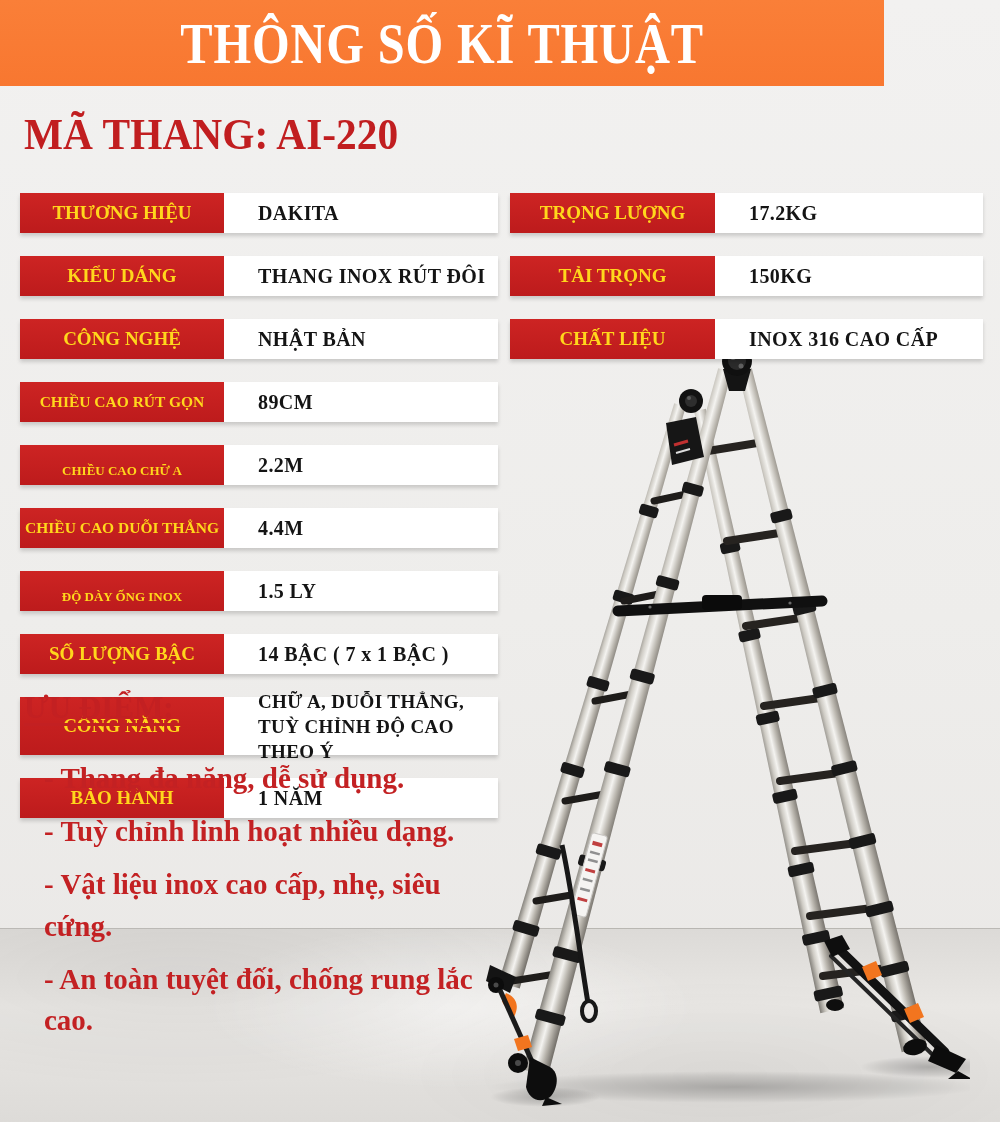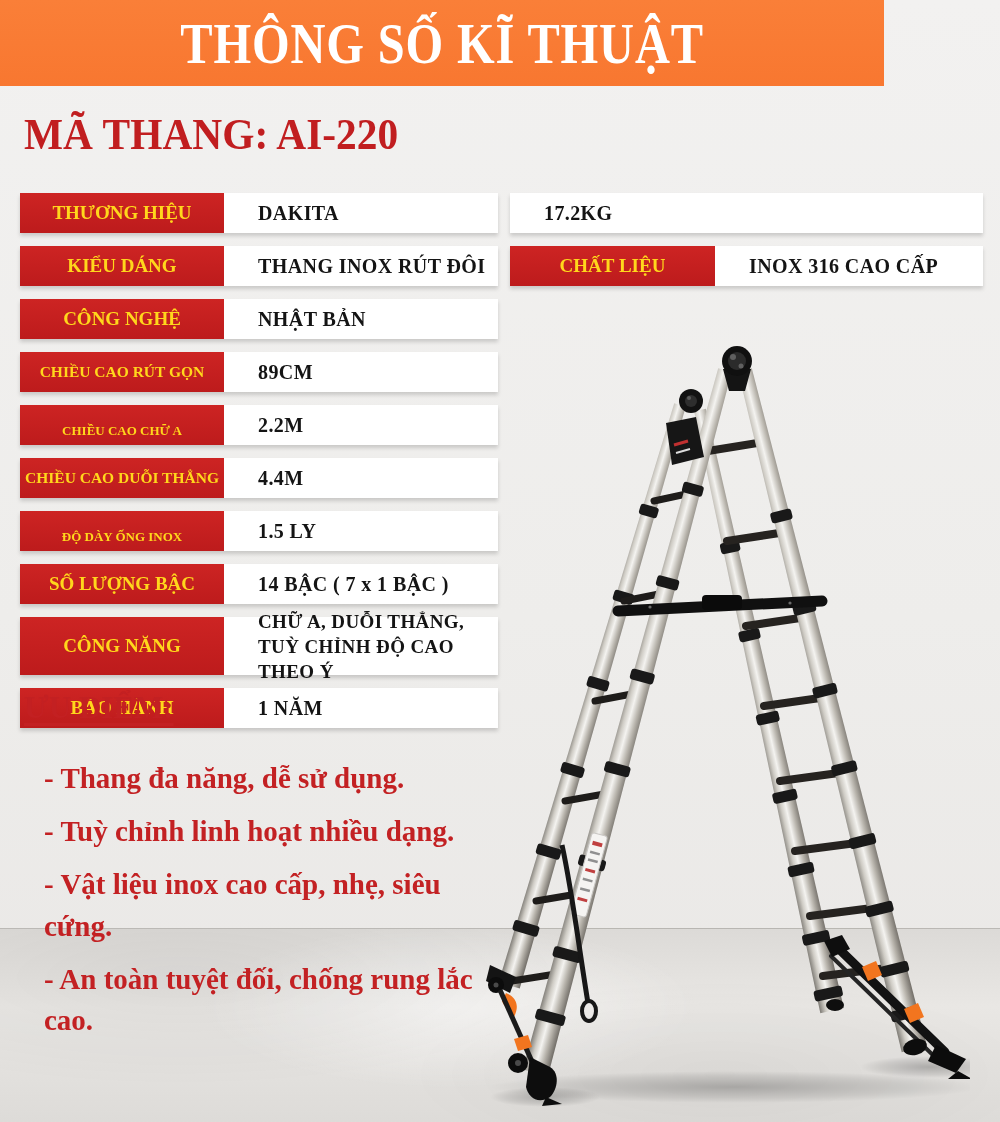--- a/index.html
+++ b/index.html
@@ -29,21 +29,21 @@
     color:#ffffff;font-weight:700;font-size:57px;letter-spacing:1px;
     transform:scaleX(.85);transform-origin:center;white-space:nowrap;
   }
   
   .model{
     position:absolute;left:24px;top:108px;
     color:#c11e20;font-weight:700;font-size:45px;white-space:nowrap;
     transform:scaleX(.92);transform-origin:left center;
   }
   
-  .col{position:absolute;display:flex;flex-direction:column;gap:13px;}
+  .col{position:absolute;display:flex;flex-direction:column;gap:23px;}
   .col.left{left:20px;top:193px;width:478px;}
   .col.right{left:510px;top:193px;width:473px;}
   .row{display:flex;height:40px;box-shadow:0 3px 4px rgba(0,0,0,0.16);}
   .row.tall{height:58px;}
   .cell-label{
     width:204px;flex:0 0 204px;
     background:linear-gradient(180deg,#cd2423 0%,#bd1b1c 100%);
     color:#ffd71c;display:flex;align-items:center;justify-content:center;
     font-weight:700;font-size:19px;text-align:center;white-space:nowrap;
   }
@@ -302,22 +302,33 @@
           <span>BẢO HÀNH</span>
         </div>
       <div class="cell-value">
           <span>1 NĂM</span>
         </div>
     </div>
   </div>
 
   <div class="col right">
     <div class="row">
+      <div class="cell-label">
+          <span>TRỌNG LƯỢNG</span>
+        </div>
       <div class="cell-value">
           <span>17.2KG</span>
+        </div>
+    </div>
+    <div class="row">
+      <div class="cell-label">
+          <span>TẢI TRỌNG</span>
+        </div>
+      <div class="cell-value">
+          <span>150KG</span>
         </div>
     </div>
     <div class="row">
       <div class="cell-label">
           <span>CHẤT LIỆU</span>
         </div>
       <div class="cell-value">
           <span>INOX 316 CAO CẤP</span>
         </div>
     </div>

